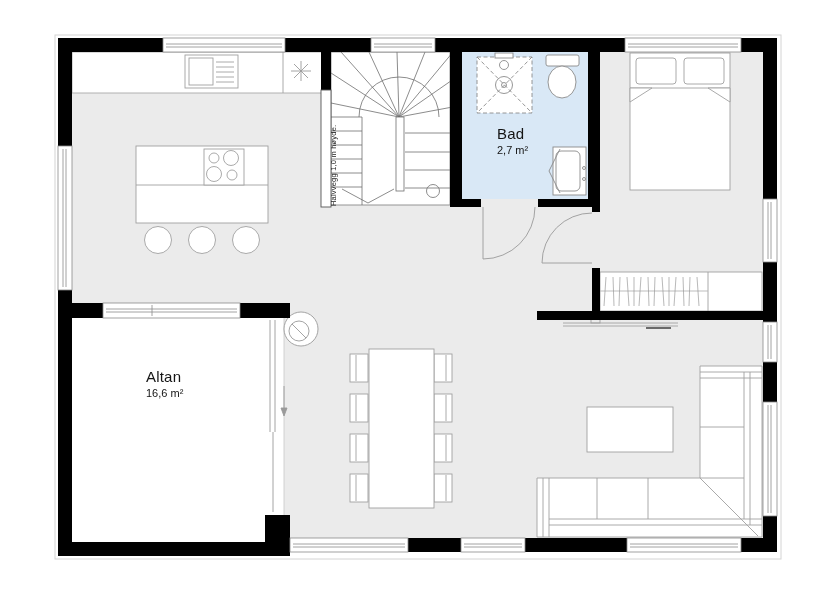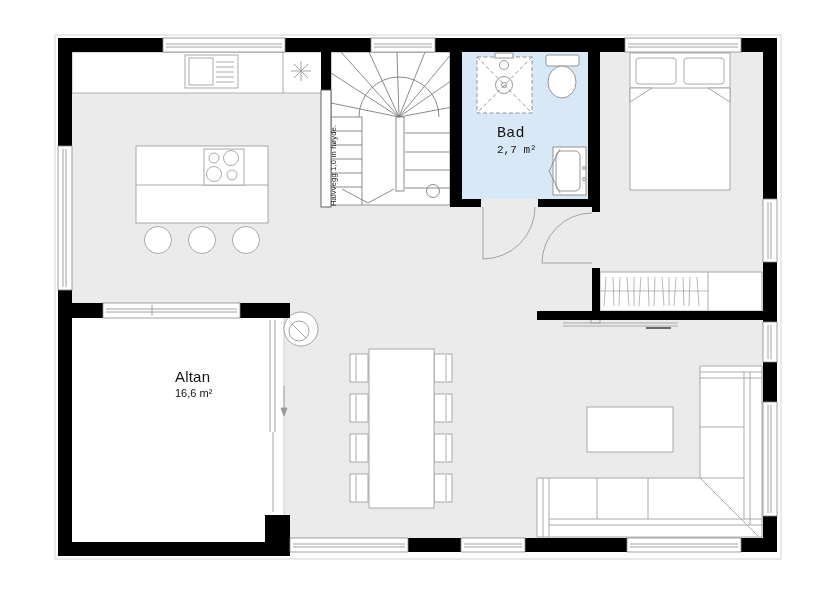--- a/index.html
+++ b/index.html
@@ -228,24 +228,24 @@
       <path d="M592,213 A50,50 0 0 0 542,263"></path>
     </g>
     <g>
       <path d="M270,320V432 M275,320V432 M273,432V512"></path>
       <line x1="284" y1="386" x2="284" y2="408"></line>
       <path d="M281,408 L287,408 L284,416 Z" fill="#9a9a9a"></path>
     </g>
   </g>
 </svg>
 
-<div class="room-label" style="left:497px;top:125px;font-family:Liberation Mono, monospace;">
+<div class="room-label" style="left:497px;top:125px;">
   <span class="room-name">Bad</span>
   <span class="room-area">2,7 m²</span>
 </div>
-<div class="room-label" style="left:146px;top:368px;margin-left:29px;">
+<div class="room-label" style="left:146px;top:368px;">
   <span class="room-name">Altan</span>
   <span class="room-area">16,6 m²</span>
 </div>
 
 <div class="half-wall-label">Halvvegg 1,0 m høyde.</div>
 
 </div>
 
 </body></html>

